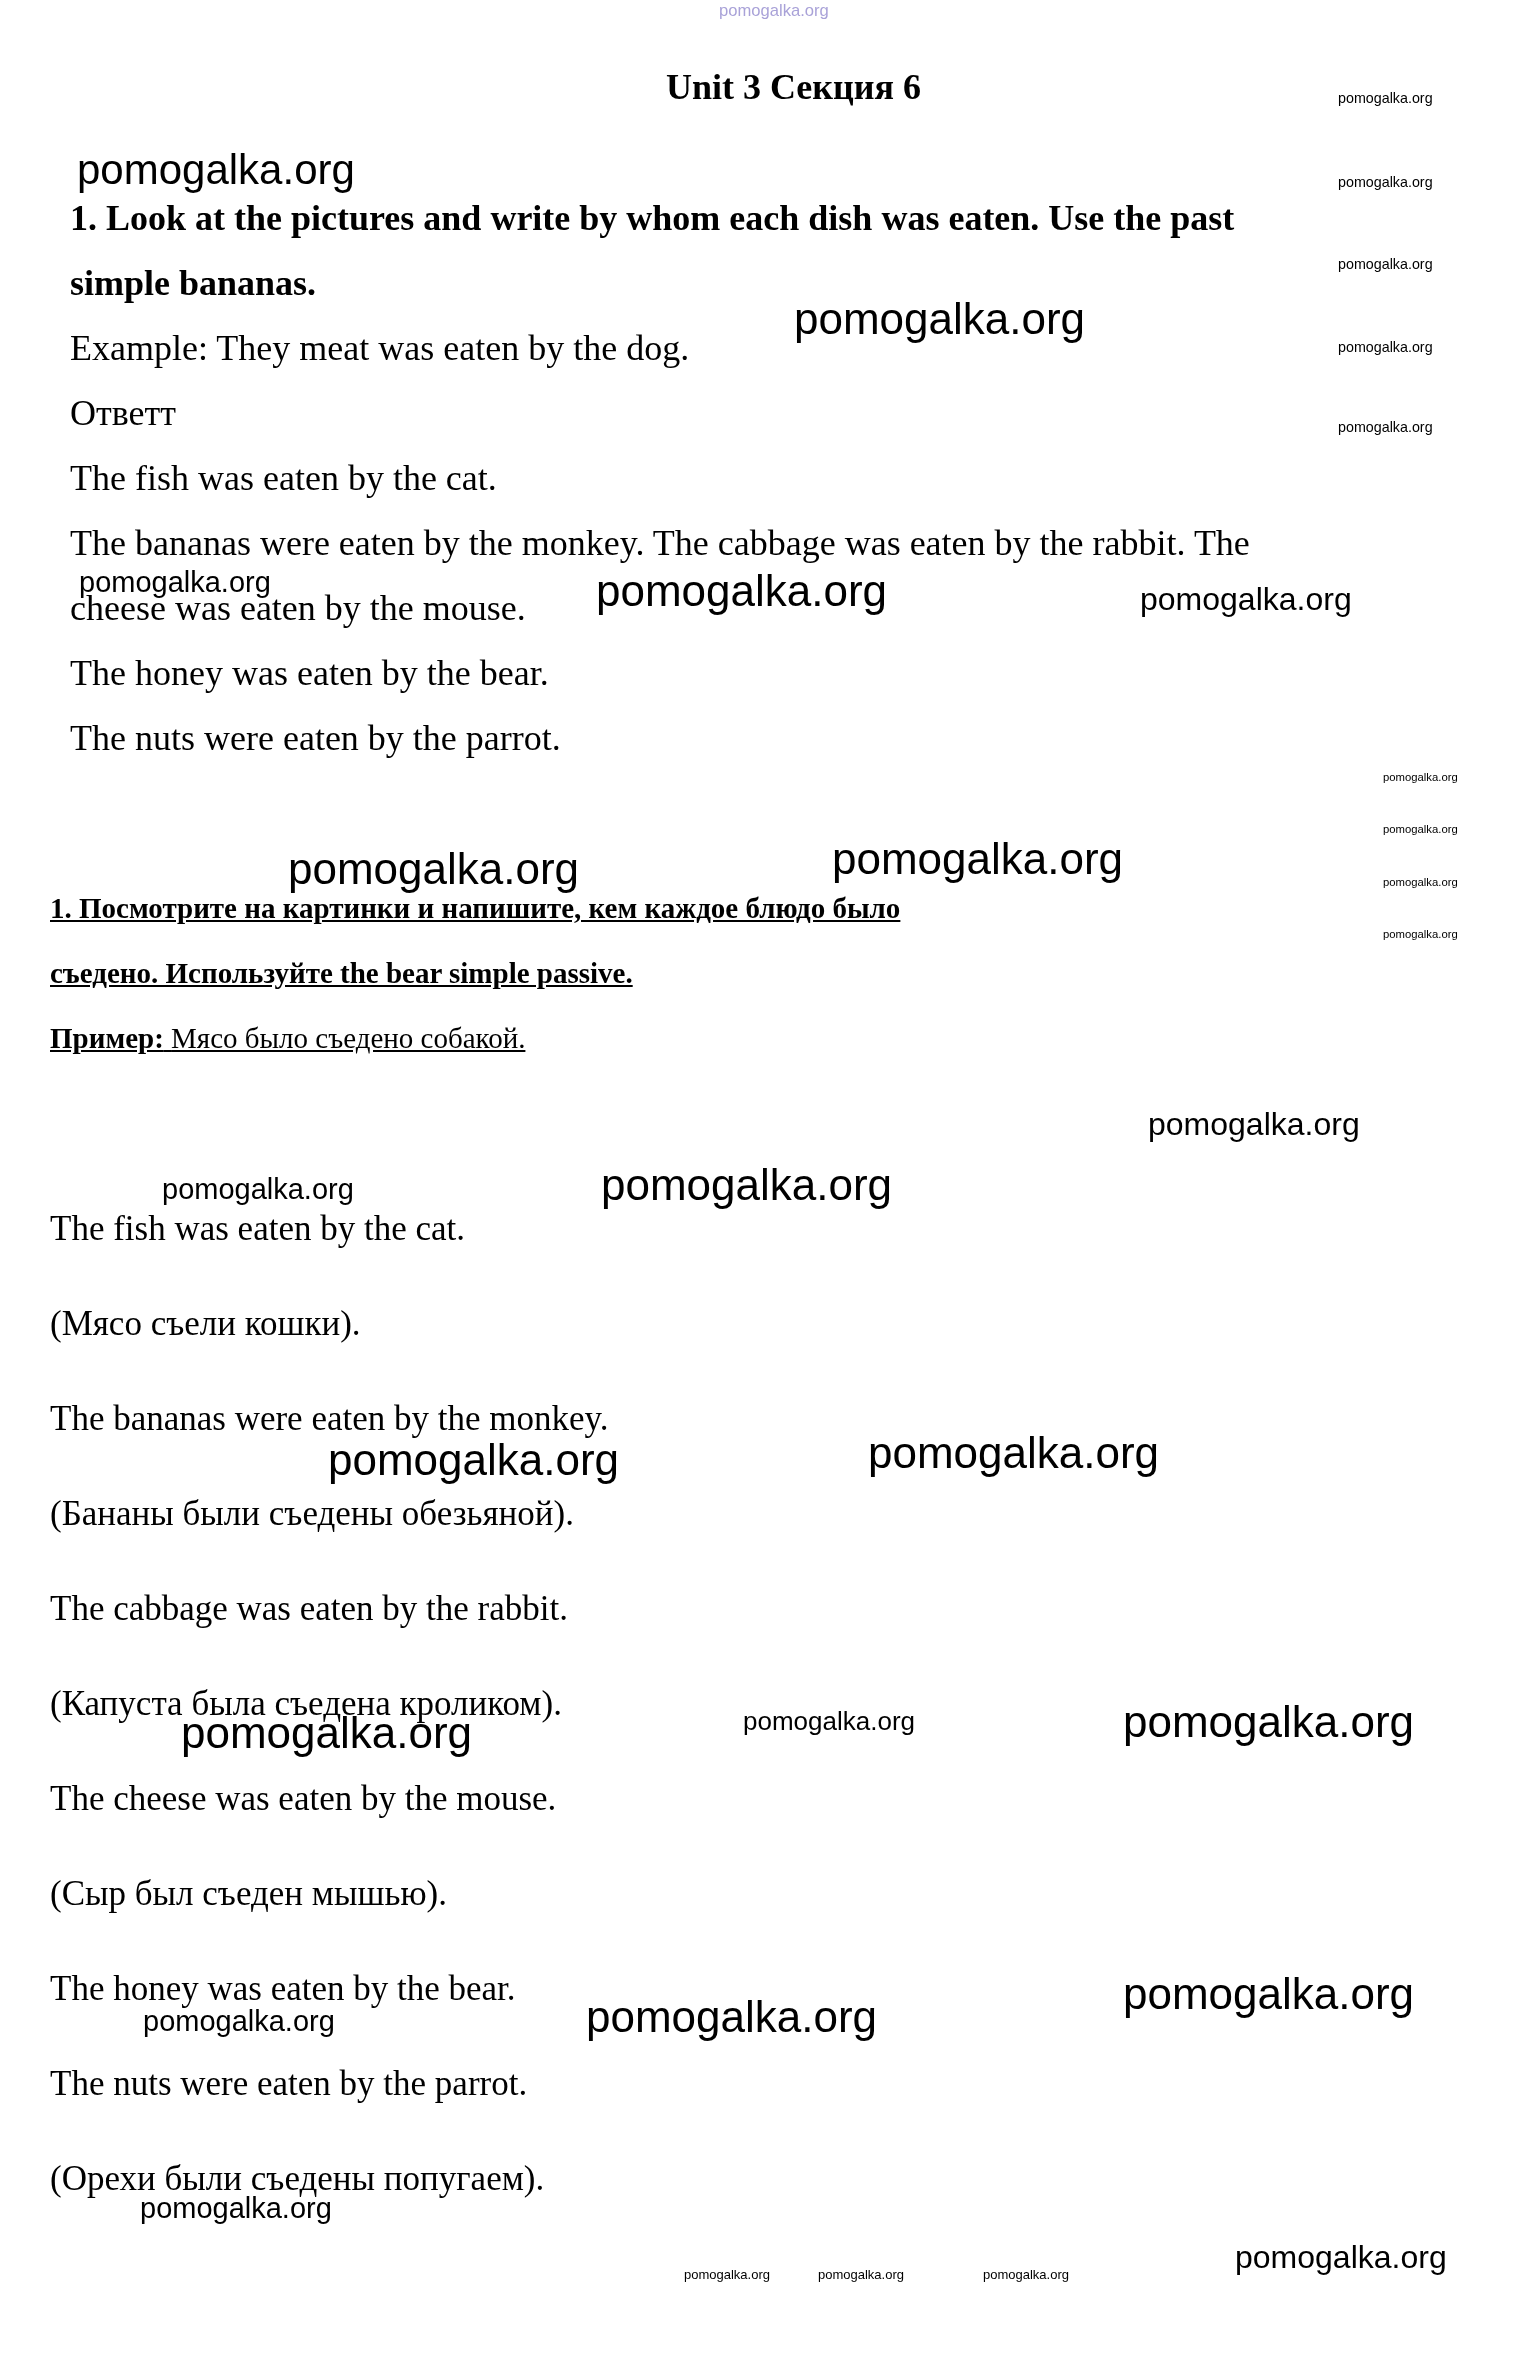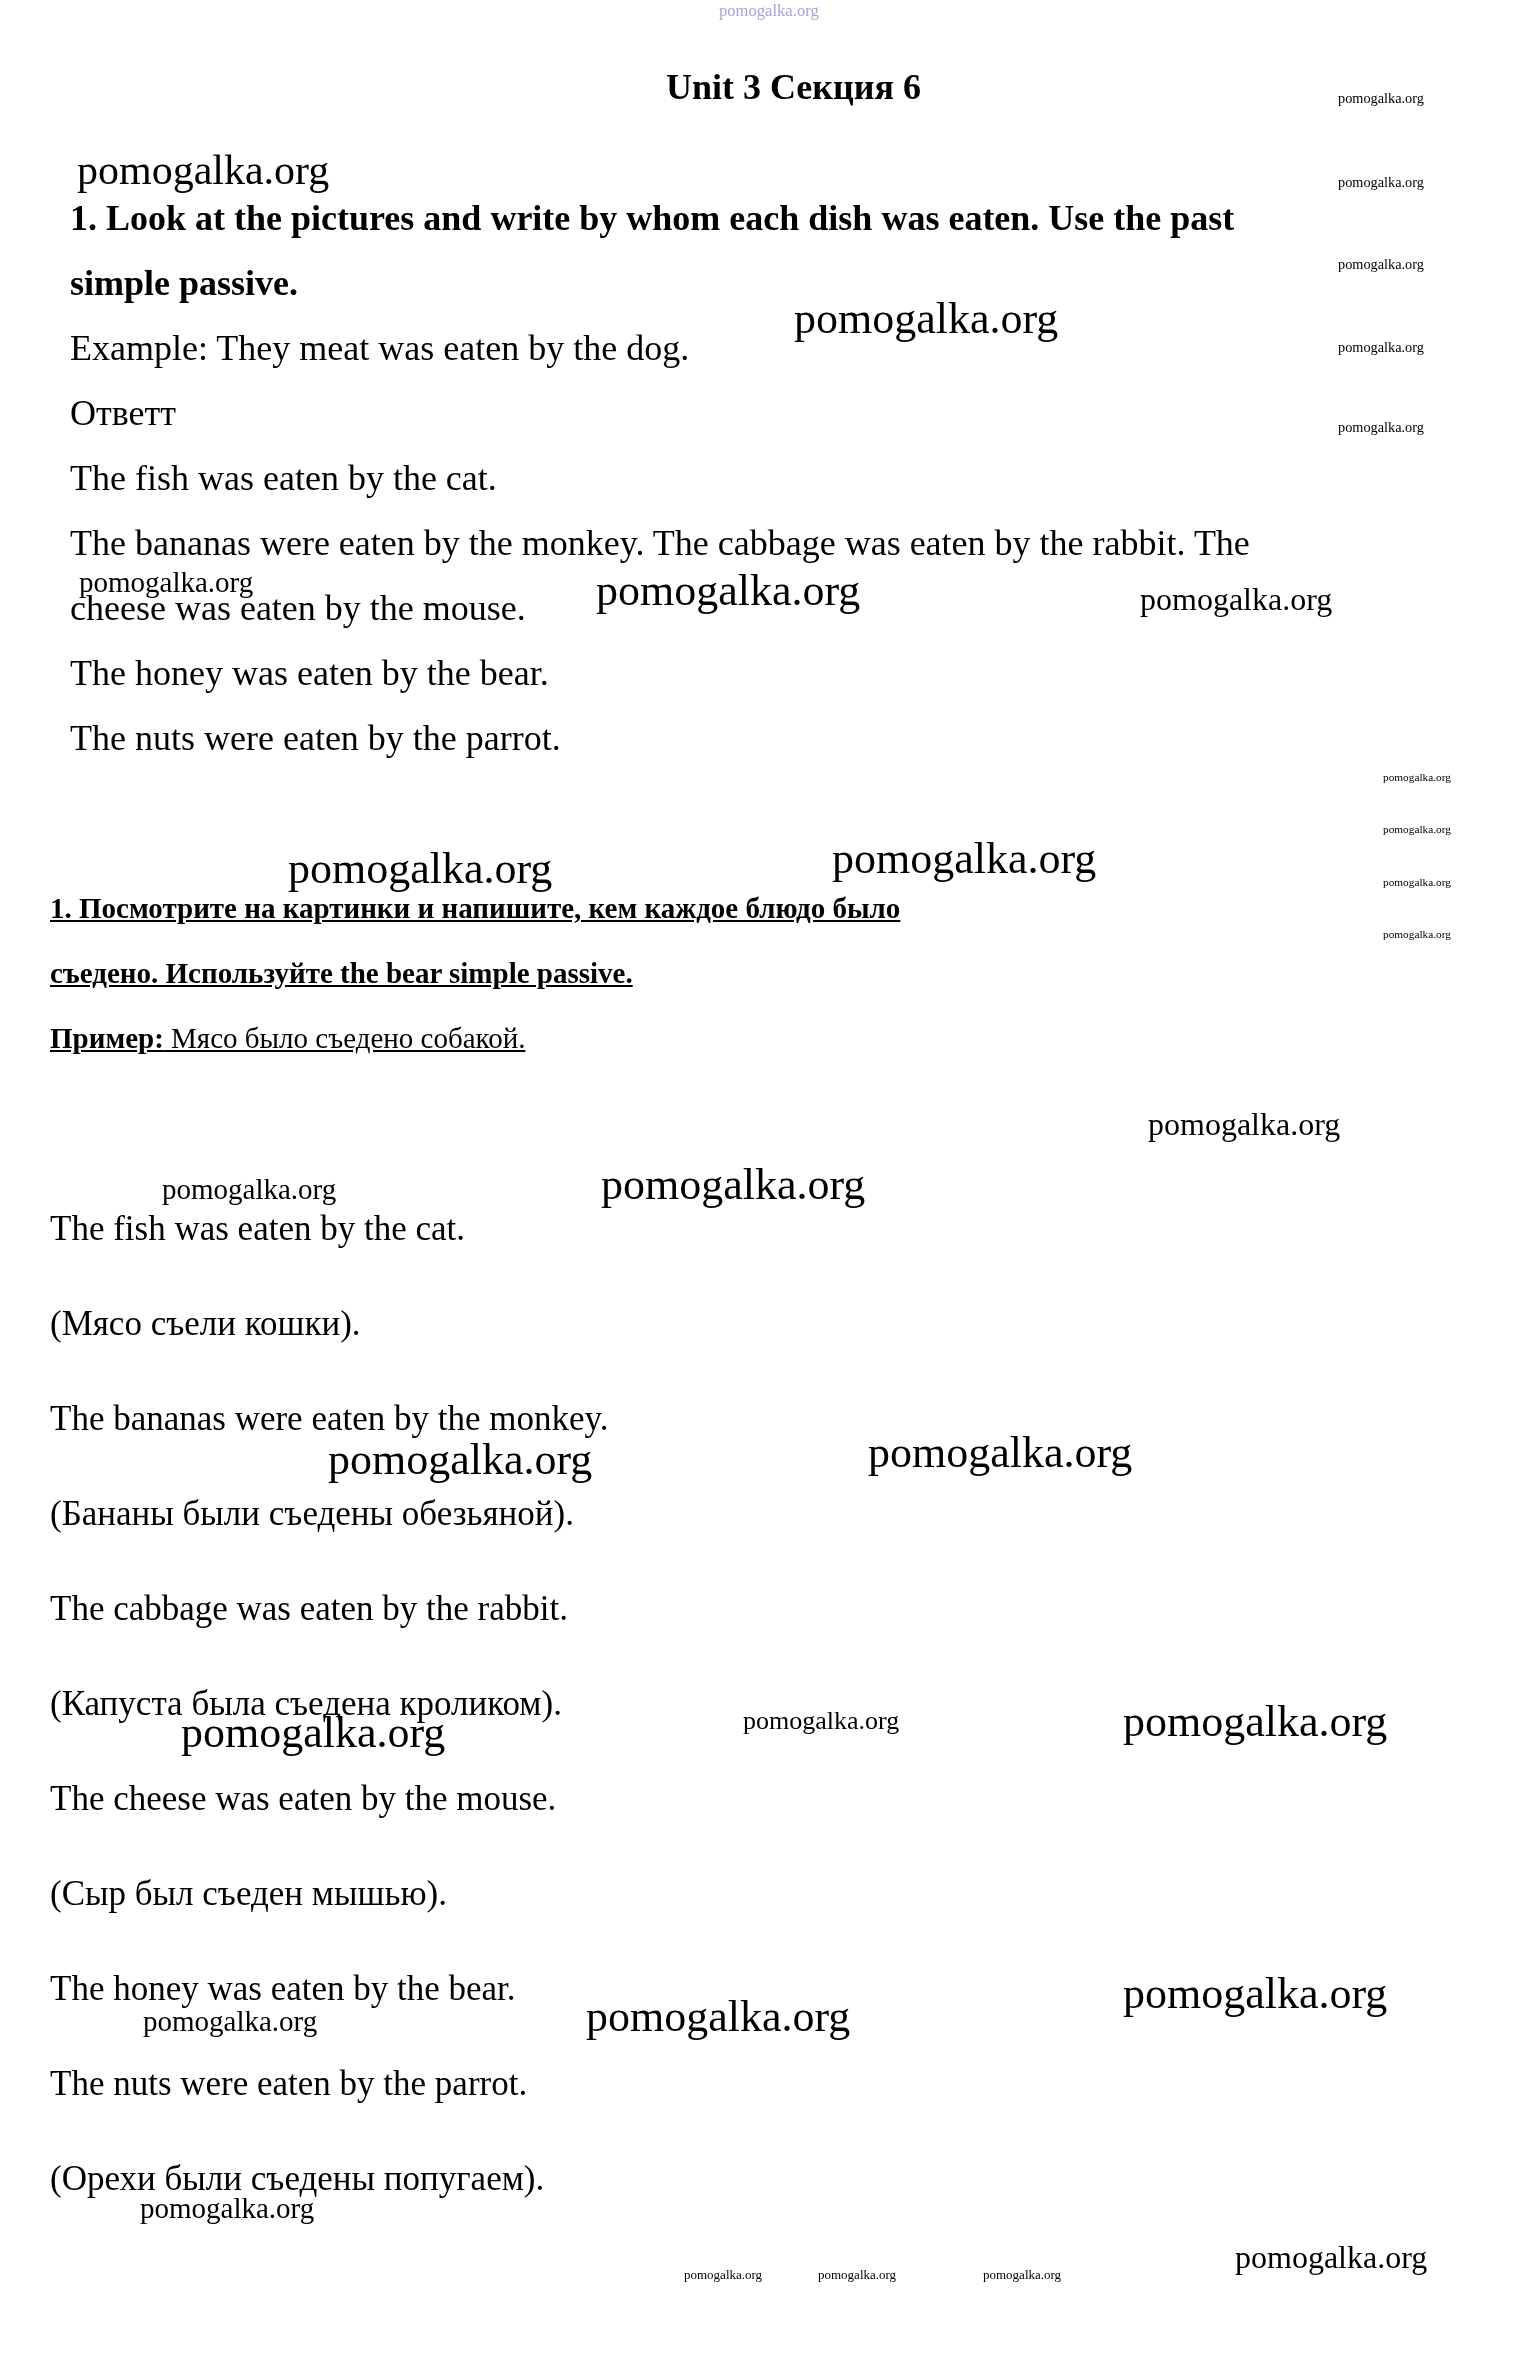--- a/index.html
+++ b/index.html
@@ -45,36 +45,36 @@
     position: absolute;
     left: 50px;
     top: 1196px;
     width: 1446px;
     font-size: 35px;
     line-height: 65px;
   }
   .sec2a p { margin: 0 0 30px 0; }
   .wm {
     position: absolute;
-    font-family: Liberation Serif, serif;
+    font-family: Liberation Sans, sans-serif;
     color: #000000;
     line-height: 1;
     white-space: nowrap;
   }
 </style>
 </head>
 <body>
 
 <div class="page">
 
   <div class="title">Unit 3 Секция 6</div>
 
   <div class="sec1">
     <div class="b">1. Look at the pictures and write by whom each dish was eaten. Use the past</div>
-    <div class="b">simple passive.</div>
+    <div class="b">simple bananas.</div>
     <div>Example: They meat was eaten by the dog.</div>
     <div>Ответт</div>
     <div>The fish was eaten by the cat.</div>
     <div>The bananas were eaten by the monkey. The cabbage was eaten by the rabbit. The</div>
     <div>cheese was eaten by the mouse.</div>
     <div>The honey was eaten by the bear.</div>
     <div>The nuts were eaten by the parrot.</div>
   </div>
 
   <div class="sec2h">

